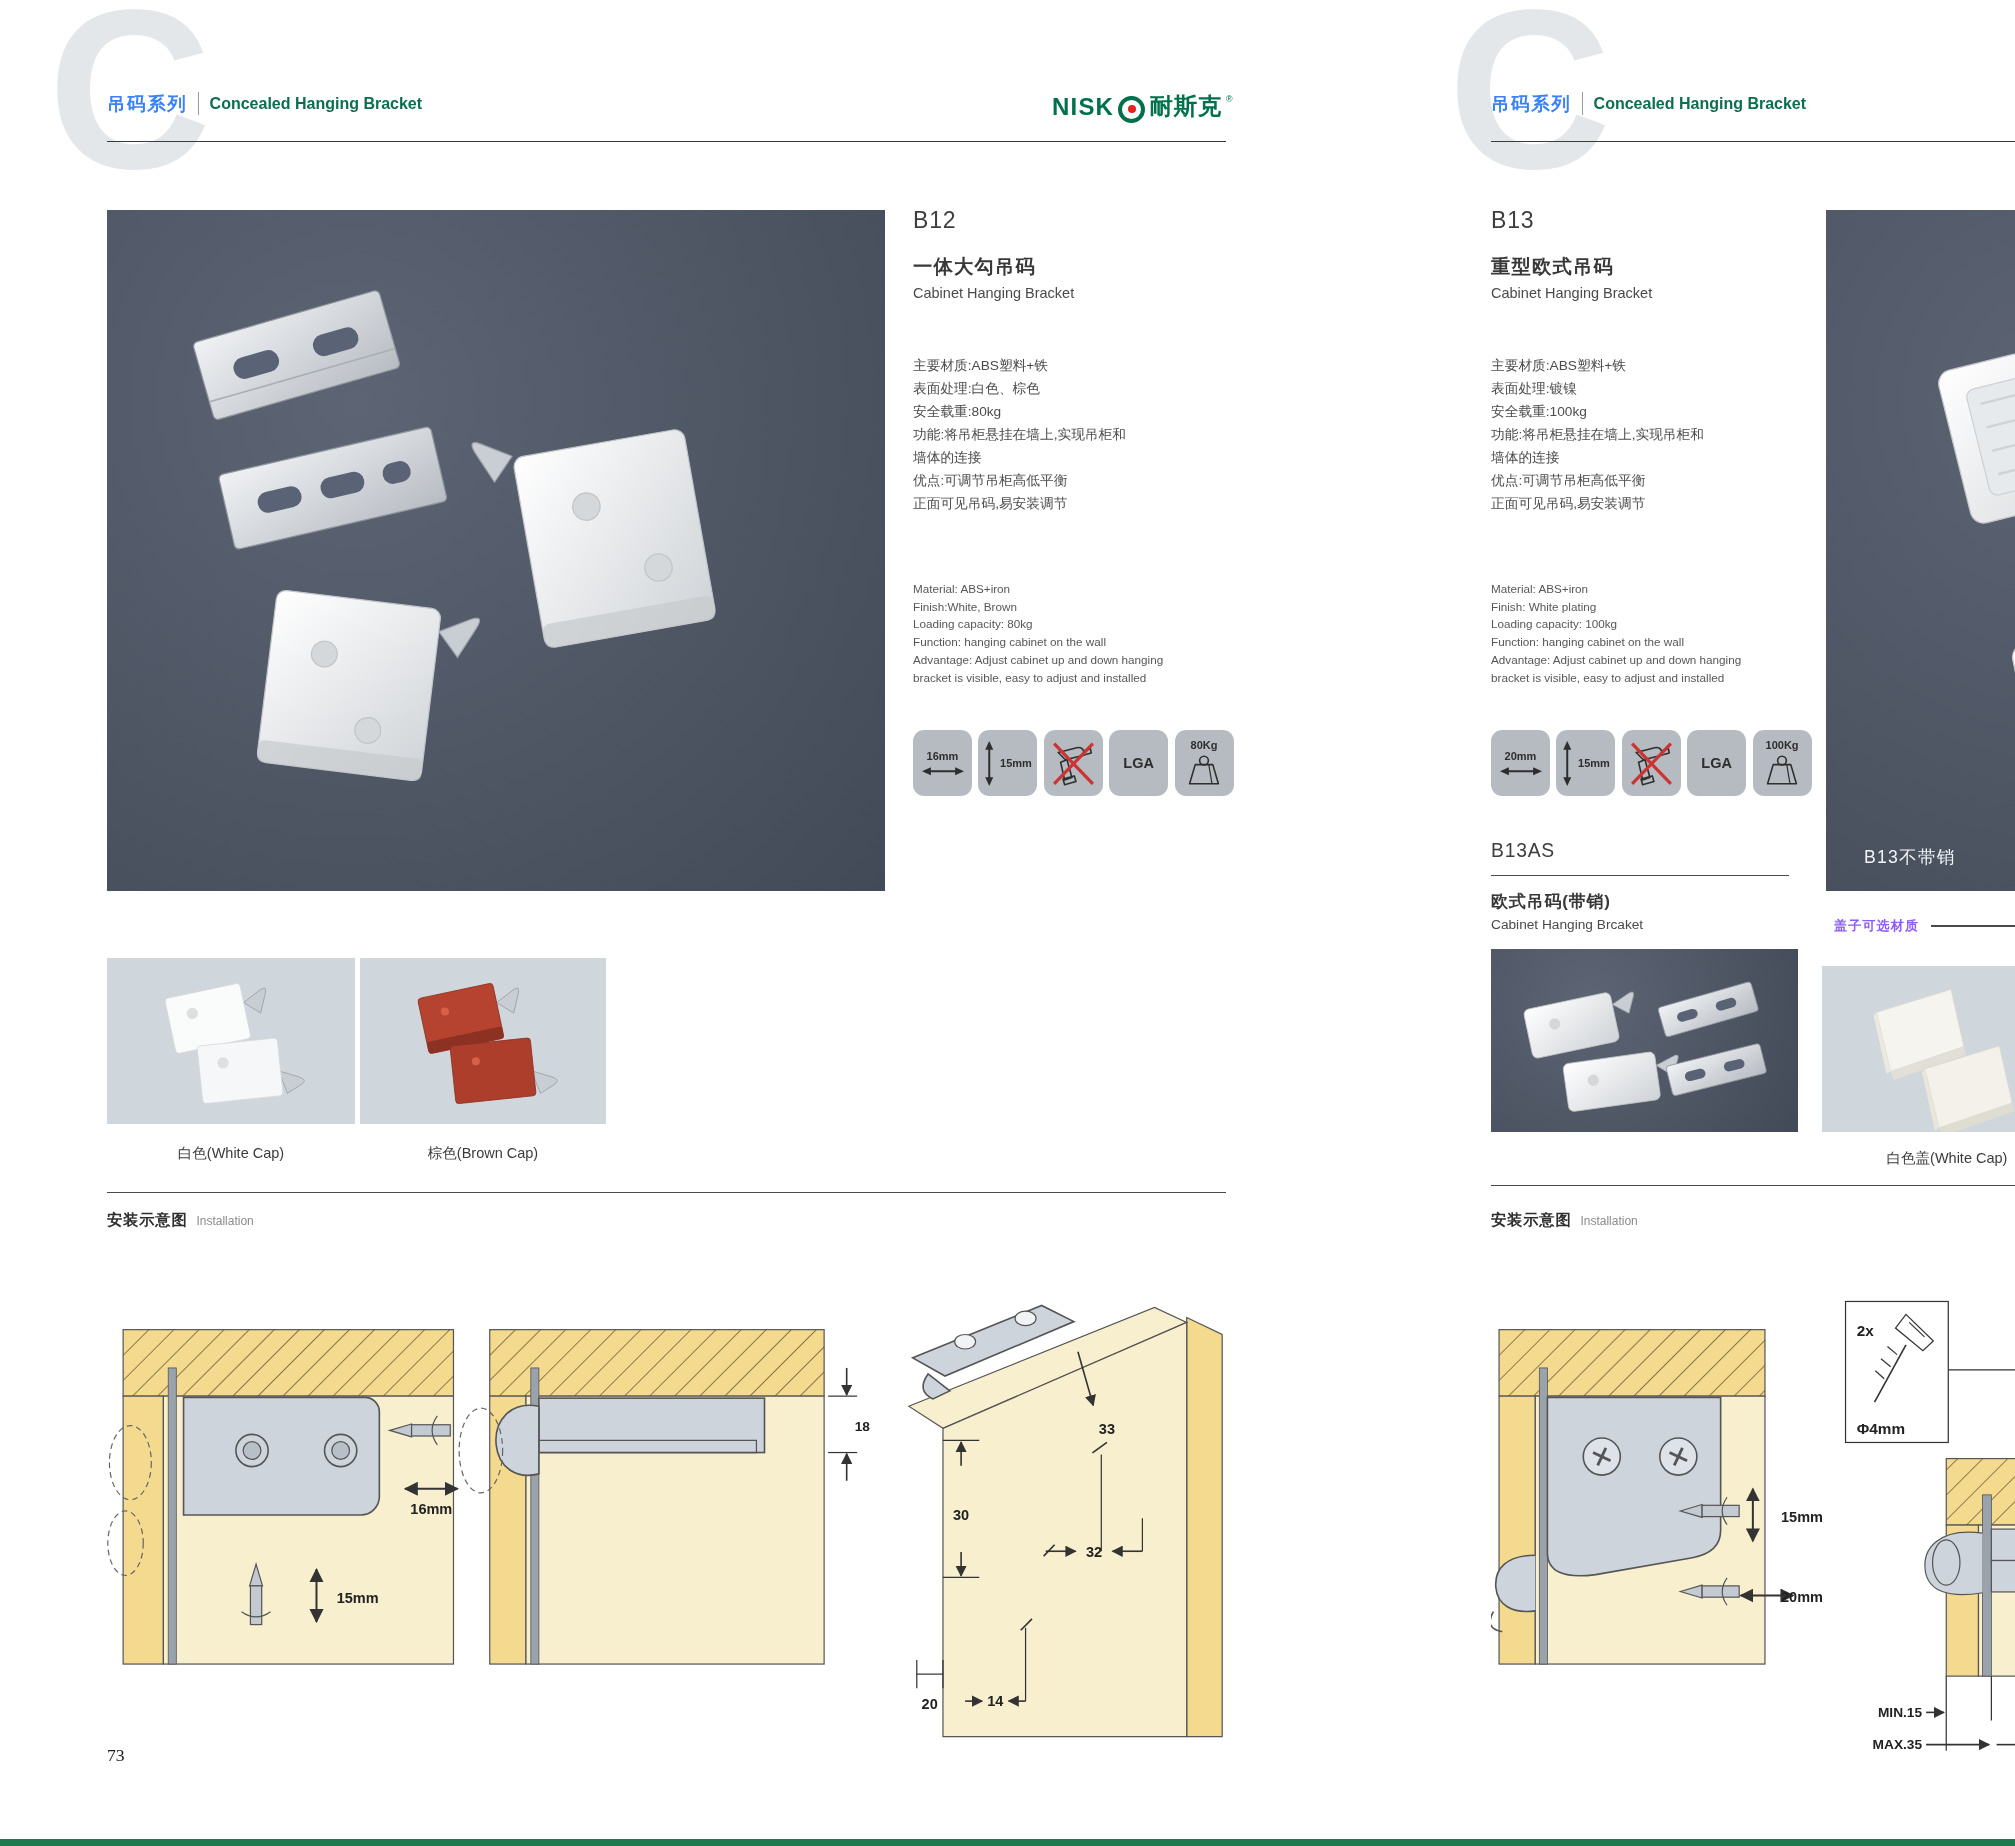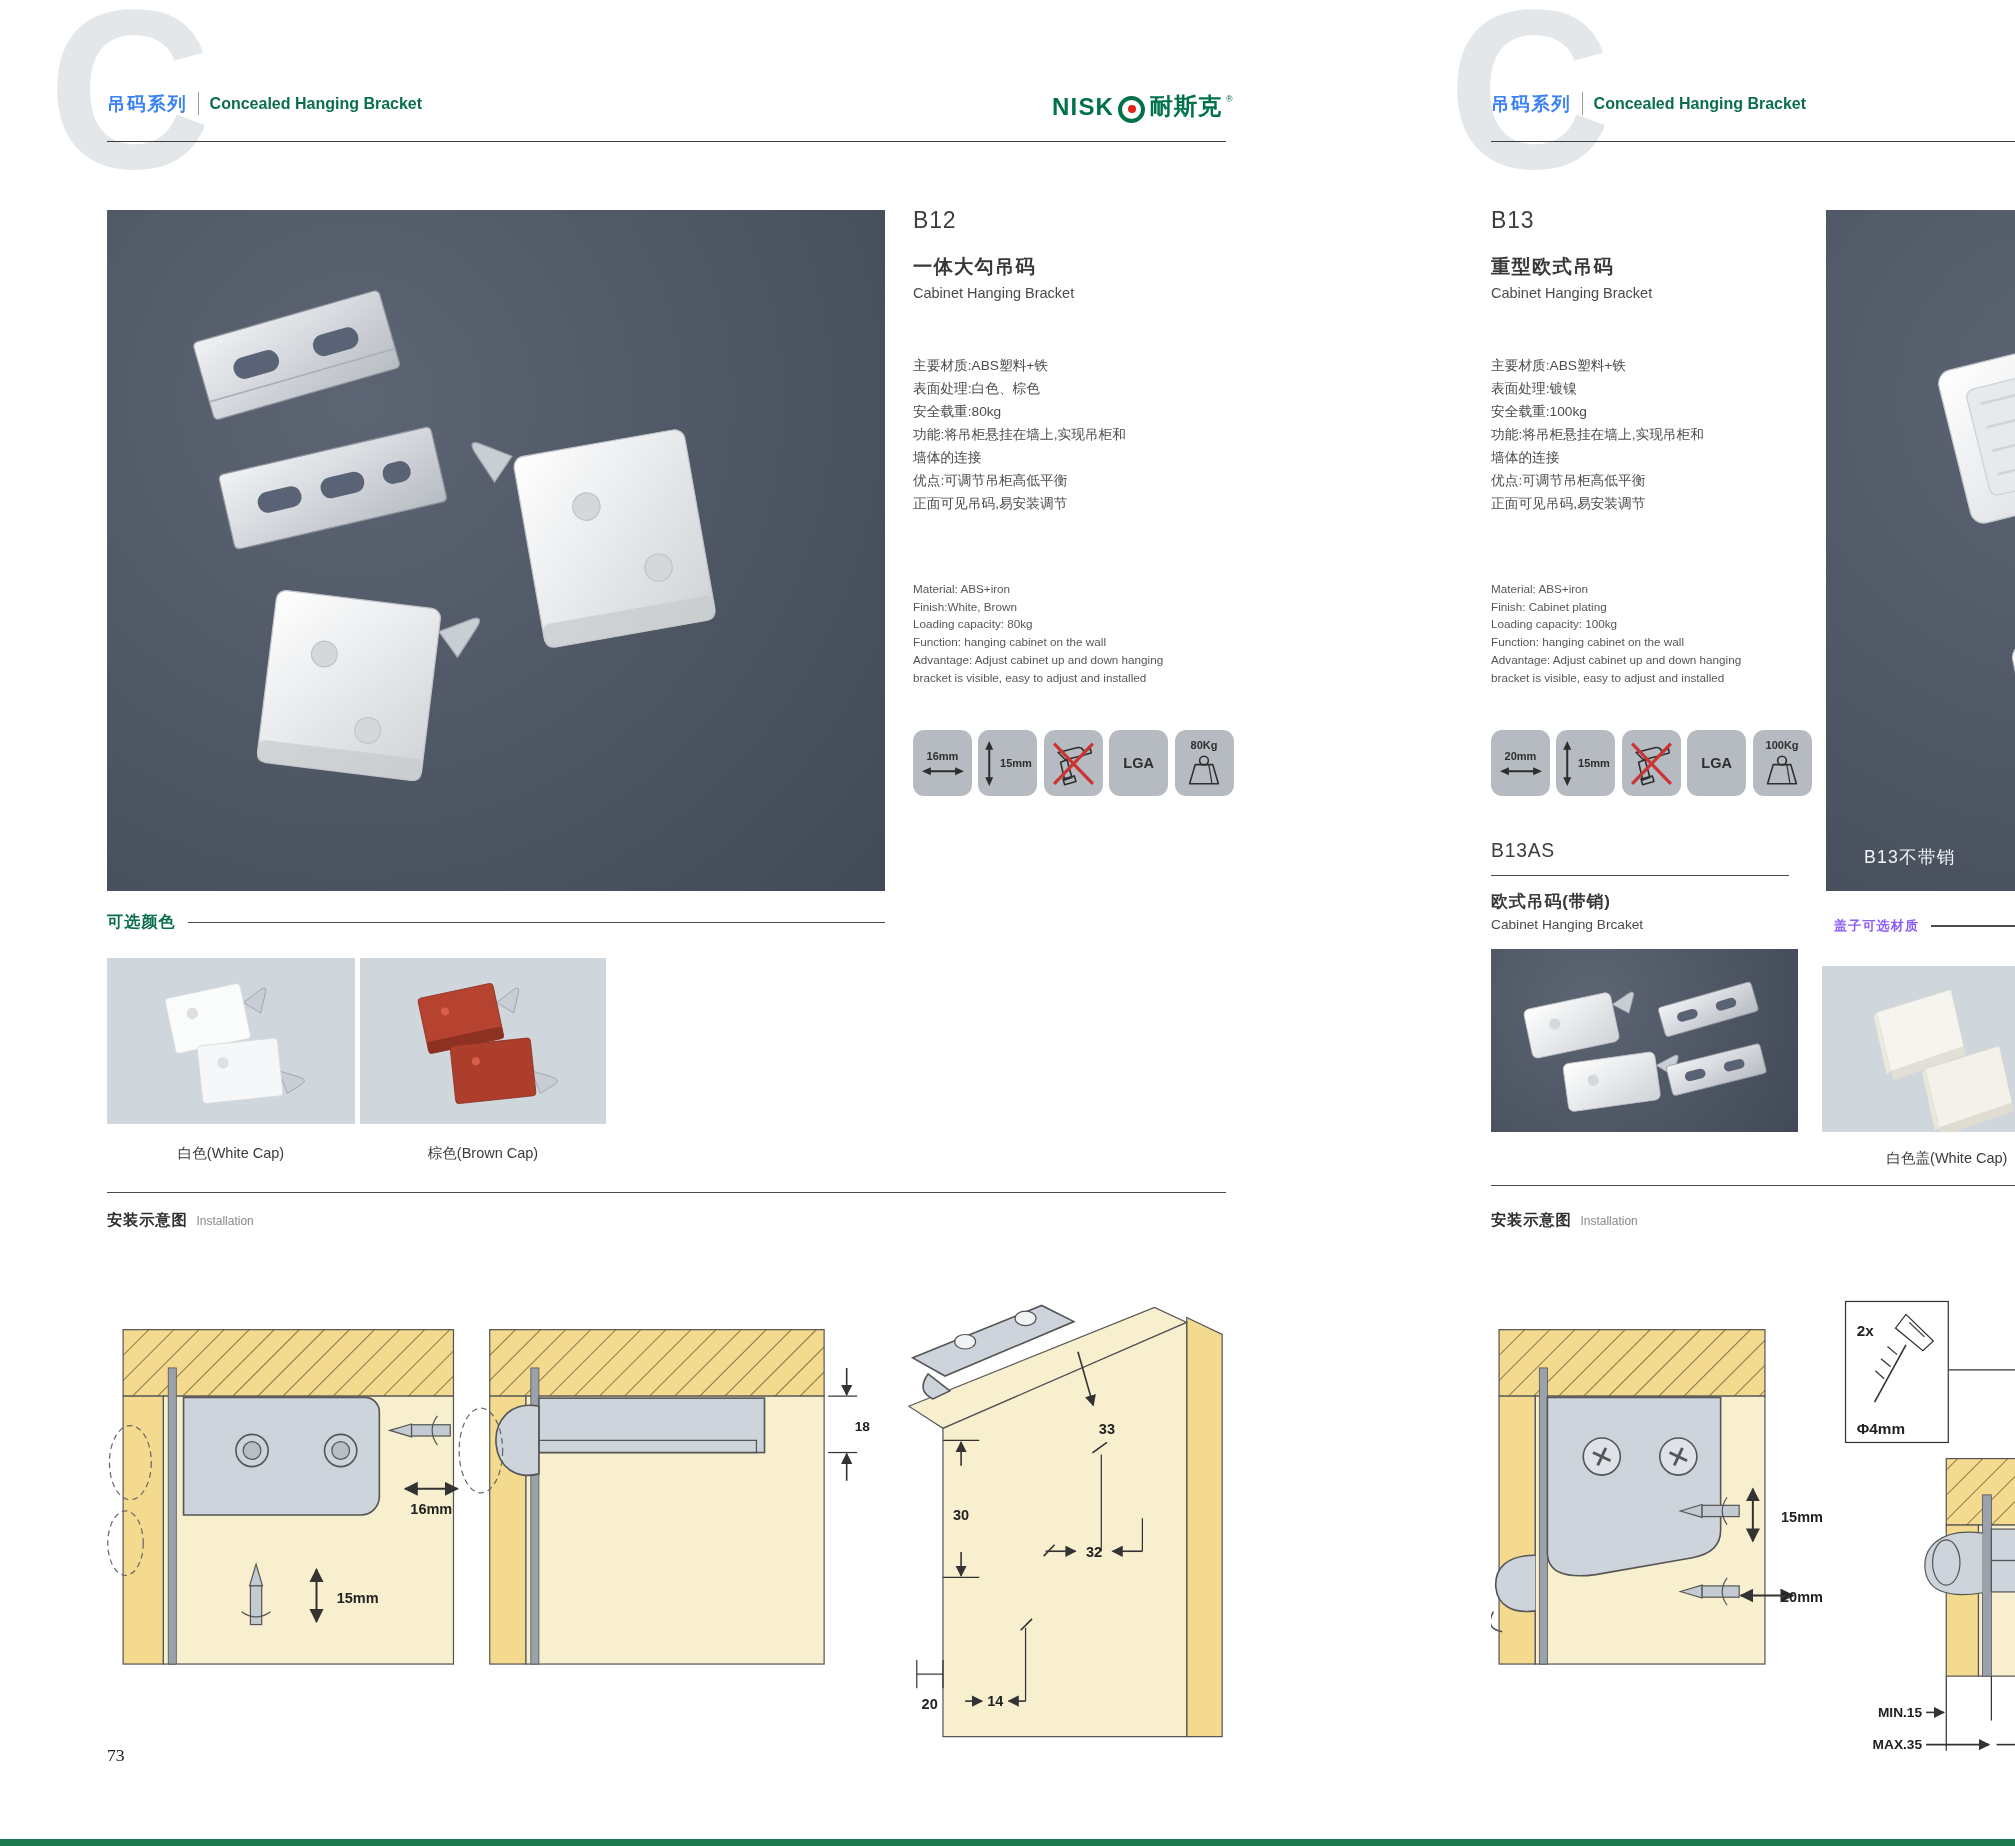--- a/index.html
+++ b/index.html
@@ -168,24 +168,20 @@
       <div class="tile">
         <div class="t-label">80Kg</div>
         <svg width="40" height="32" viewBox="0 0 100 80">
           <circle cx="50" cy="14" r="11" fill="none" stroke="#2f2f2f" stroke-width="4"></circle>
           <polygon points="14,72 86,72 72,24 28,24" fill="none" stroke="#2f2f2f" stroke-width="4" stroke-linejoin="round"></polygon>
           <line x1="62" y1="24" x2="70" y2="72" stroke="#2f2f2f" stroke-width="3"></line>
         </svg>
       </div>
     </div>
 
-    <div class="abs sec-row" style="left:107px;top:912px;width:778px;">
-      <span class="sec-title-green">可选颜色</span>
-      <span class="rule" style="flex:1;"></span>
-    </div>
     <div class="abs swatch" style="left:107px;top:958px;width:248px;height:166px;">
       <svg width="248" height="166" viewBox="0 0 615 412">
         <g transform="translate(250,150) rotate(-12)">
           <path d="M95,-20 l46,-22 q22,-10 10,14 l-20,42 z" fill="#c9ced4" stroke="#9aa0a6" stroke-width="2"></path>
           <rect x="-95" y="-70" width="190" height="140" rx="10" fill="#fafbfb" stroke="#d7d9db" stroke-width="2"></rect>
           <circle cx="-35" cy="-20" r="14" fill="#dddfe1"></circle>
         </g>
         <g transform="translate(330,280) rotate(-6)">
           <path d="M95,10 l48,20 q24,10 4,20 l-36,18 z" fill="#c9ced4" stroke="#9aa0a6" stroke-width="2"></path>
           <rect x="-100" y="-72" width="200" height="144" rx="10" fill="#f6f7f8" stroke="#d7d9db" stroke-width="2"></rect>
@@ -328,21 +324,21 @@
       <div>主要材质:ABS塑料+铁</div>
       <div>表面处理:镀镍</div>
       <div>安全载重:100kg</div>
       <div>功能:将吊柜悬挂在墙上,实现吊柜和</div>
       <div>墙体的连接</div>
       <div>优点:可调节吊柜高低平衡</div>
       <div>正面可见吊码,易安装调节</div>
     </div>
     <div class="abs spec-en" style="left:139px;top:580px;">
       <div>Material: ABS+iron</div>
-      <div>Finish: Cabinet plating</div>
+      <div>Finish: White plating</div>
       <div>Loading capacity: 100kg</div>
       <div>Function: hanging cabinet on the wall</div>
       <div>Advantage: Adjust cabinet up and down hanging</div>
       <div>bracket is visible, easy to adjust and installed</div>
     </div>
 
     <div class="abs icons" style="left:139px;top:730px;">
       <div class="tile">
         <div class="t-label">20mm</div>
         <svg width="42" height="10.5" viewBox="0 0 104 26">

